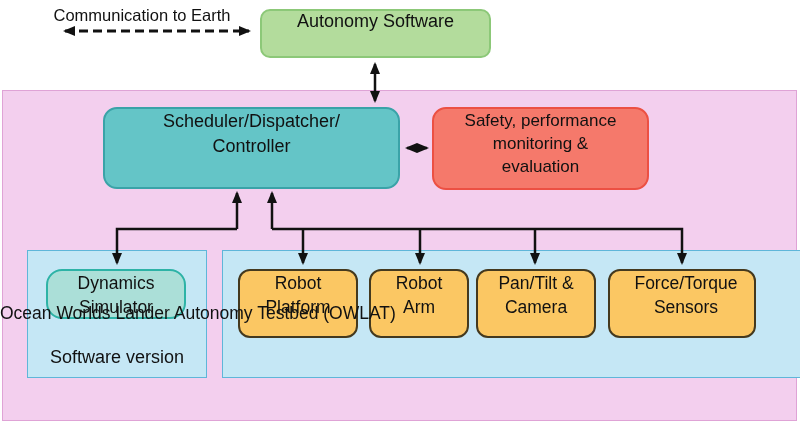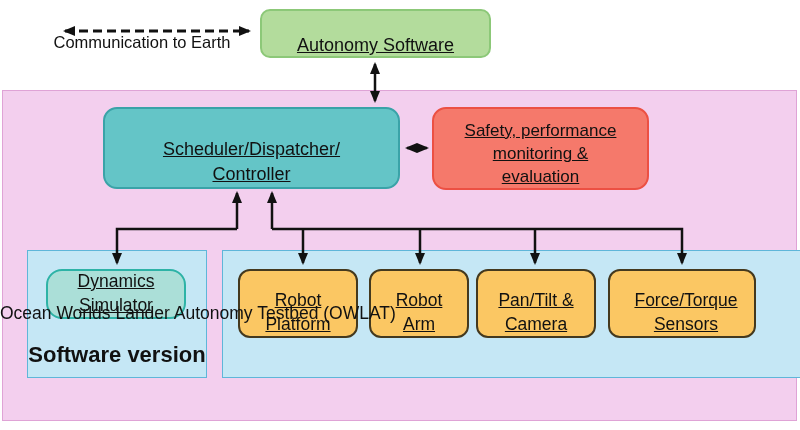--- a/index.html
+++ b/index.html
@@ -11,32 +11,30 @@
   .canvas {
     position: relative;
     width: 800px;
     height: 430px;
     background: var(--canvas-bg, #fff);
     overflow: hidden;
   }
   .abs { position: absolute; }
   .box {
     display: flex;
-    align-items: flex-end;
+    align-items: flex-start;
     justify-content: center;
     text-align: center;
     white-space: pre-line;
-    text-decoration: underline;
   }
   .comm-label {
     left: 30px; top: 6px; width: 224px;
     text-align: center;
     font-size: 16.5px;
     white-space: nowrap;
-    margin-top: 27px;
   }
   .autonomy {
     left: 260px; top: 9px; width: 231px; height: 49px;
     background: var(--autonomy-fill, #b3dc9c);
     border: 2px solid var(--autonomy-border, #8cc878);
     border-radius: 10px;
     font-size: 18px;
   }
   .owlat {
     left: 2px; top: 90px; width: 795px; height: 331px;
@@ -62,22 +60,21 @@
   .panel {
     background: var(--subsystem-bg, #c5e7f5);
     border: 1.5px solid var(--subsystem-border, #5fb6d9);
   }
   .panel-sw { left: 27px; top: 250px; width: 180px; height: 128px; }
   .panel-hw { left: 222px; top: 250px; width: 663px; height: 128px; }
   .panel-label {
     position: absolute;
     left: 0; right: 0; bottom: 9px;
     text-align: center;
-    font-size: 22px;
-    font-weight: bold;
+    font-size: 18px;
   }
   .simulator {
     left: 18px; top: 18px; width: 140px; height: 50px;
     background: var(--simulator-fill, #abdfd8);
     border: 2px solid var(--simulator-border, #2db3a6);
     border-radius: 16px;
     font-size: 17.5px;
     line-height: 24px;
   }
   .hwbox {

